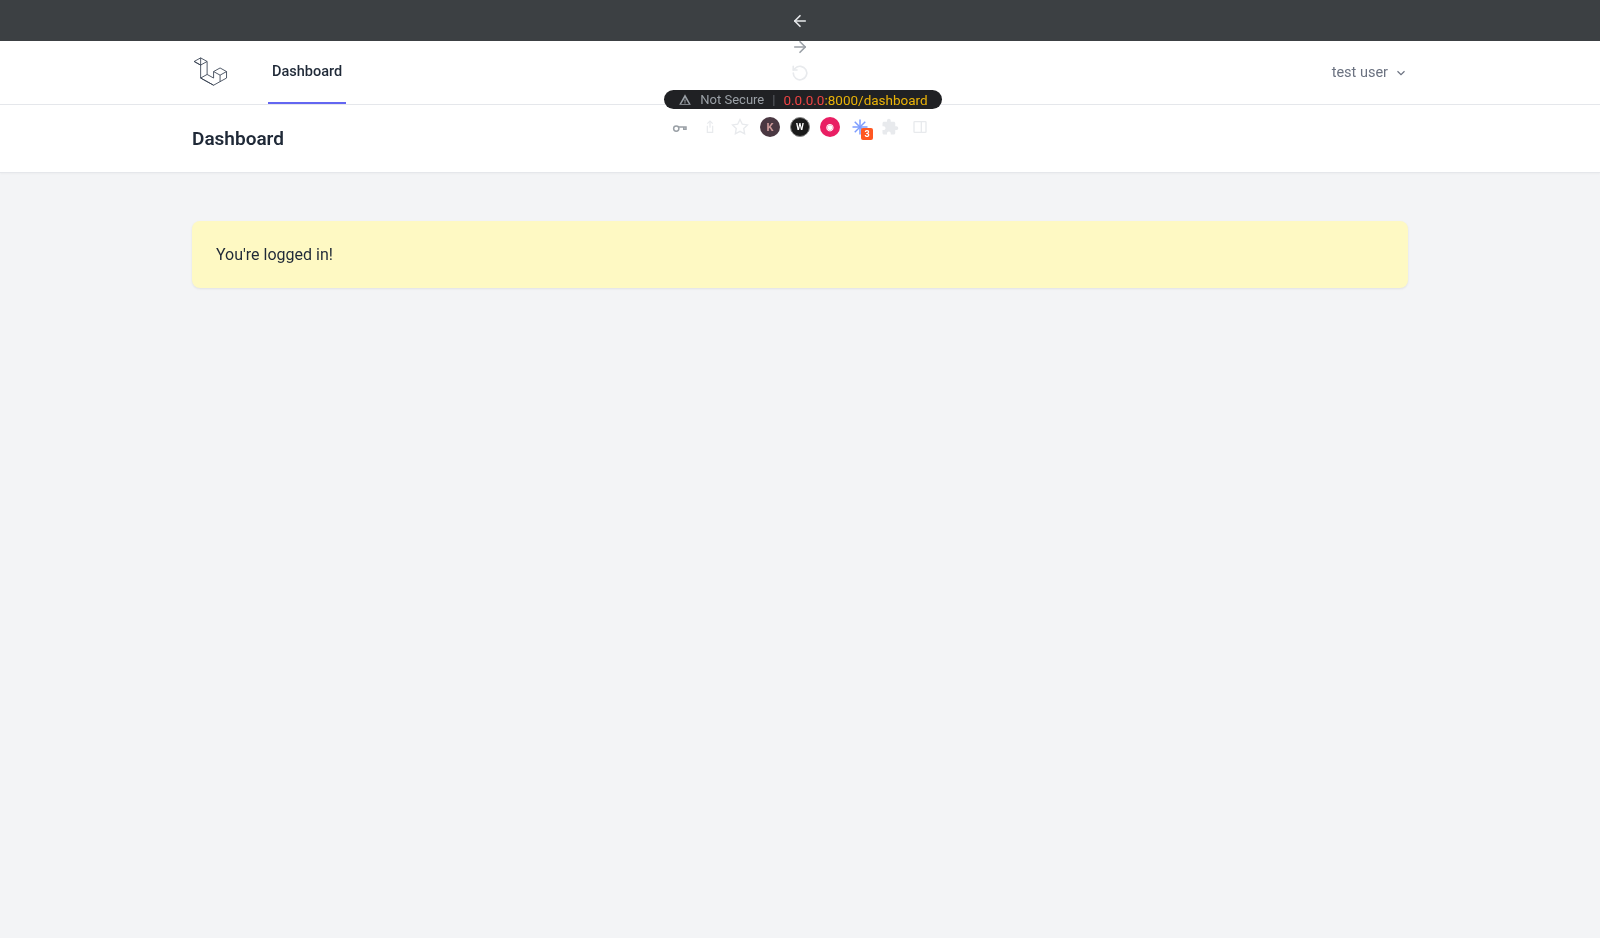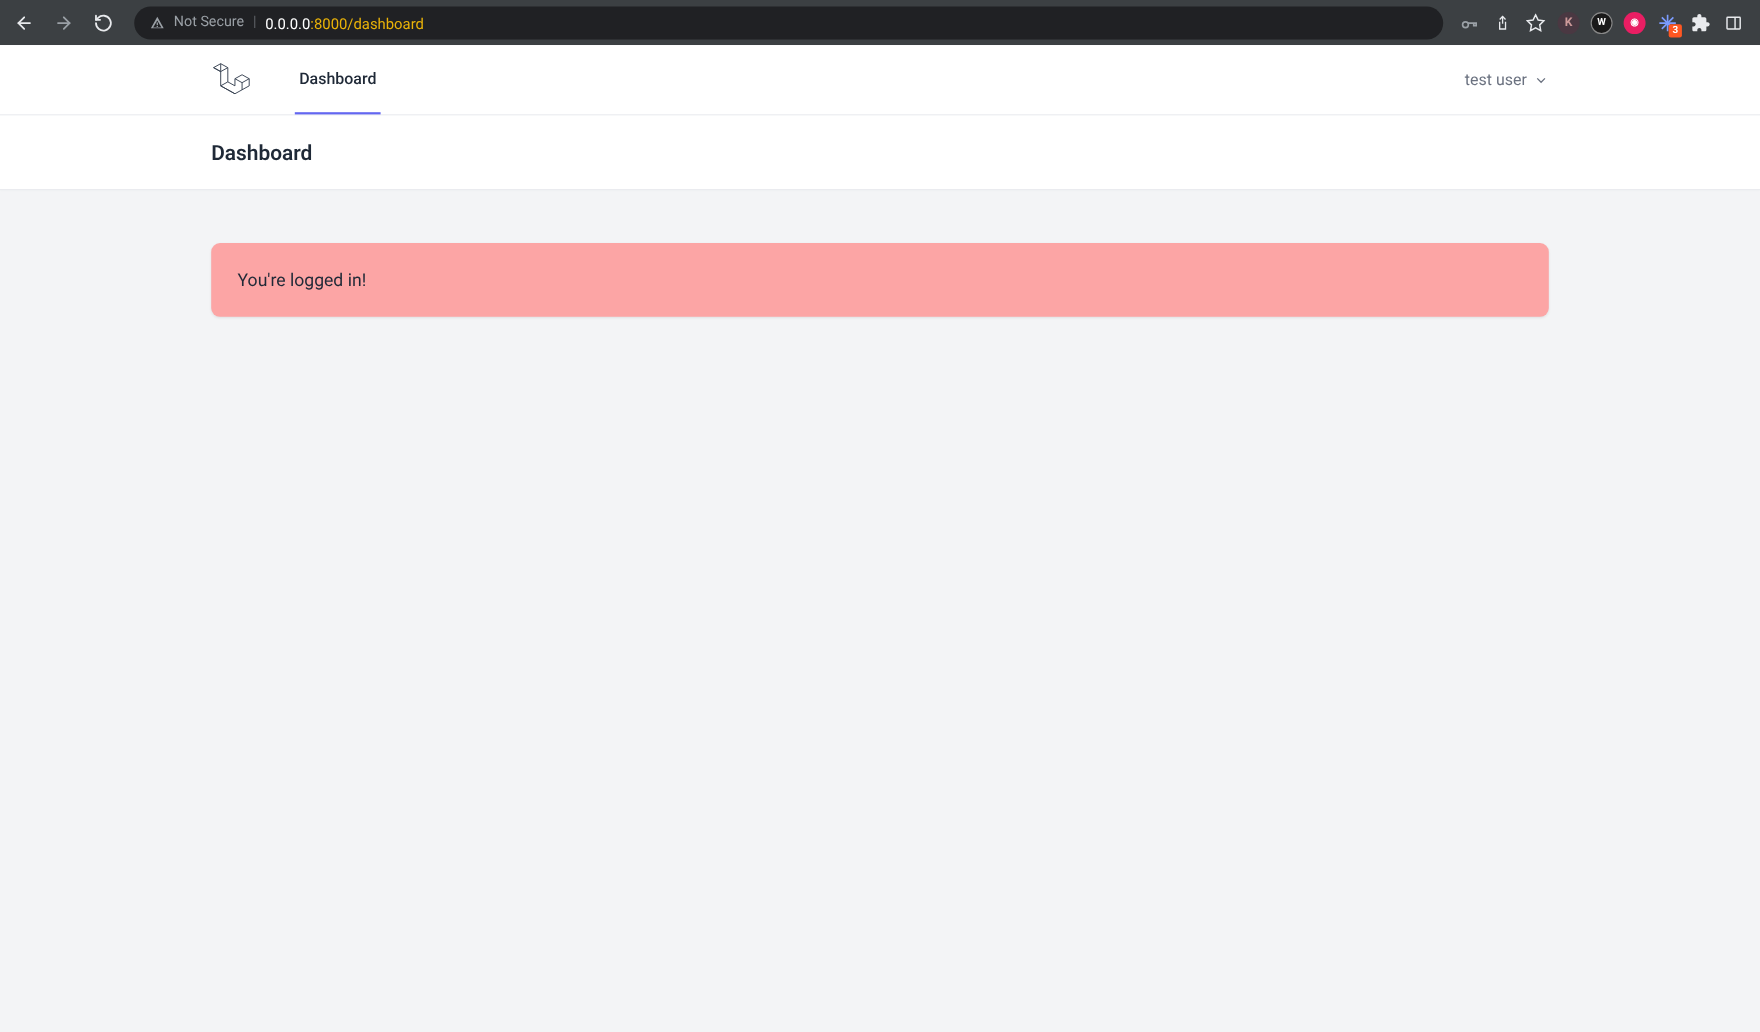--- a/index.html
+++ b/index.html
@@ -9,22 +9,23 @@
     }
     body {
       font-family: -apple-system, BlinkMacSystemFont, "Segoe UI", Roboto, Helvetica, Arial, sans-serif;
       background: #f3f4f6;
     }
     .browser-chrome {
       background: #3c4043;
       height: 41px;
       display: flex;
       align-items: center;
-      padding: 0 8px;
+      padding: 12px 8px;
       gap: 8px;
+      flex-direction: column;
     }
     .nav-btn {
       width: 28px;
       height: 28px;
       display: flex;
       align-items: center;
       justify-content: center;
       color: #9aa0a6;
       cursor: pointer;
       border-radius: 50%;
@@ -48,21 +49,21 @@
       font-size: 13px;
       display: flex;
       align-items: center;
       gap: 8px;
     }
     .divider-bar {
       color: #5f6368;
       font-size: 13px;
     }
     .url-text {
-      color: #ffffff;
+      color: #ef4444;
       font-size: 13.5px;
     }
     .url-path {
       color: #eab308;
     }
     .chrome-actions {
       display: flex;
       align-items: center;
       gap: 10px;
       padding-right: 6px;
@@ -166,21 +167,21 @@
       font-size: 19px;
       font-weight: 600;
       color: #1f2937;
     }
     .main-content {
       max-width: 1280px;
       margin: 0 auto;
       padding: 48px 32px;
     }
     .card {
-      background: #fca5a5;
+      background: #fef9c3;
       border-radius: 8px;
       box-shadow: 0 1px 3px rgba(0,0,0,0.05), 0 1px 2px rgba(0,0,0,0.03);
       padding: 24px;
     }
     .card-text {
       color: #1f2937;
       font-size: 16px;
     }
   </style>
 </head>

